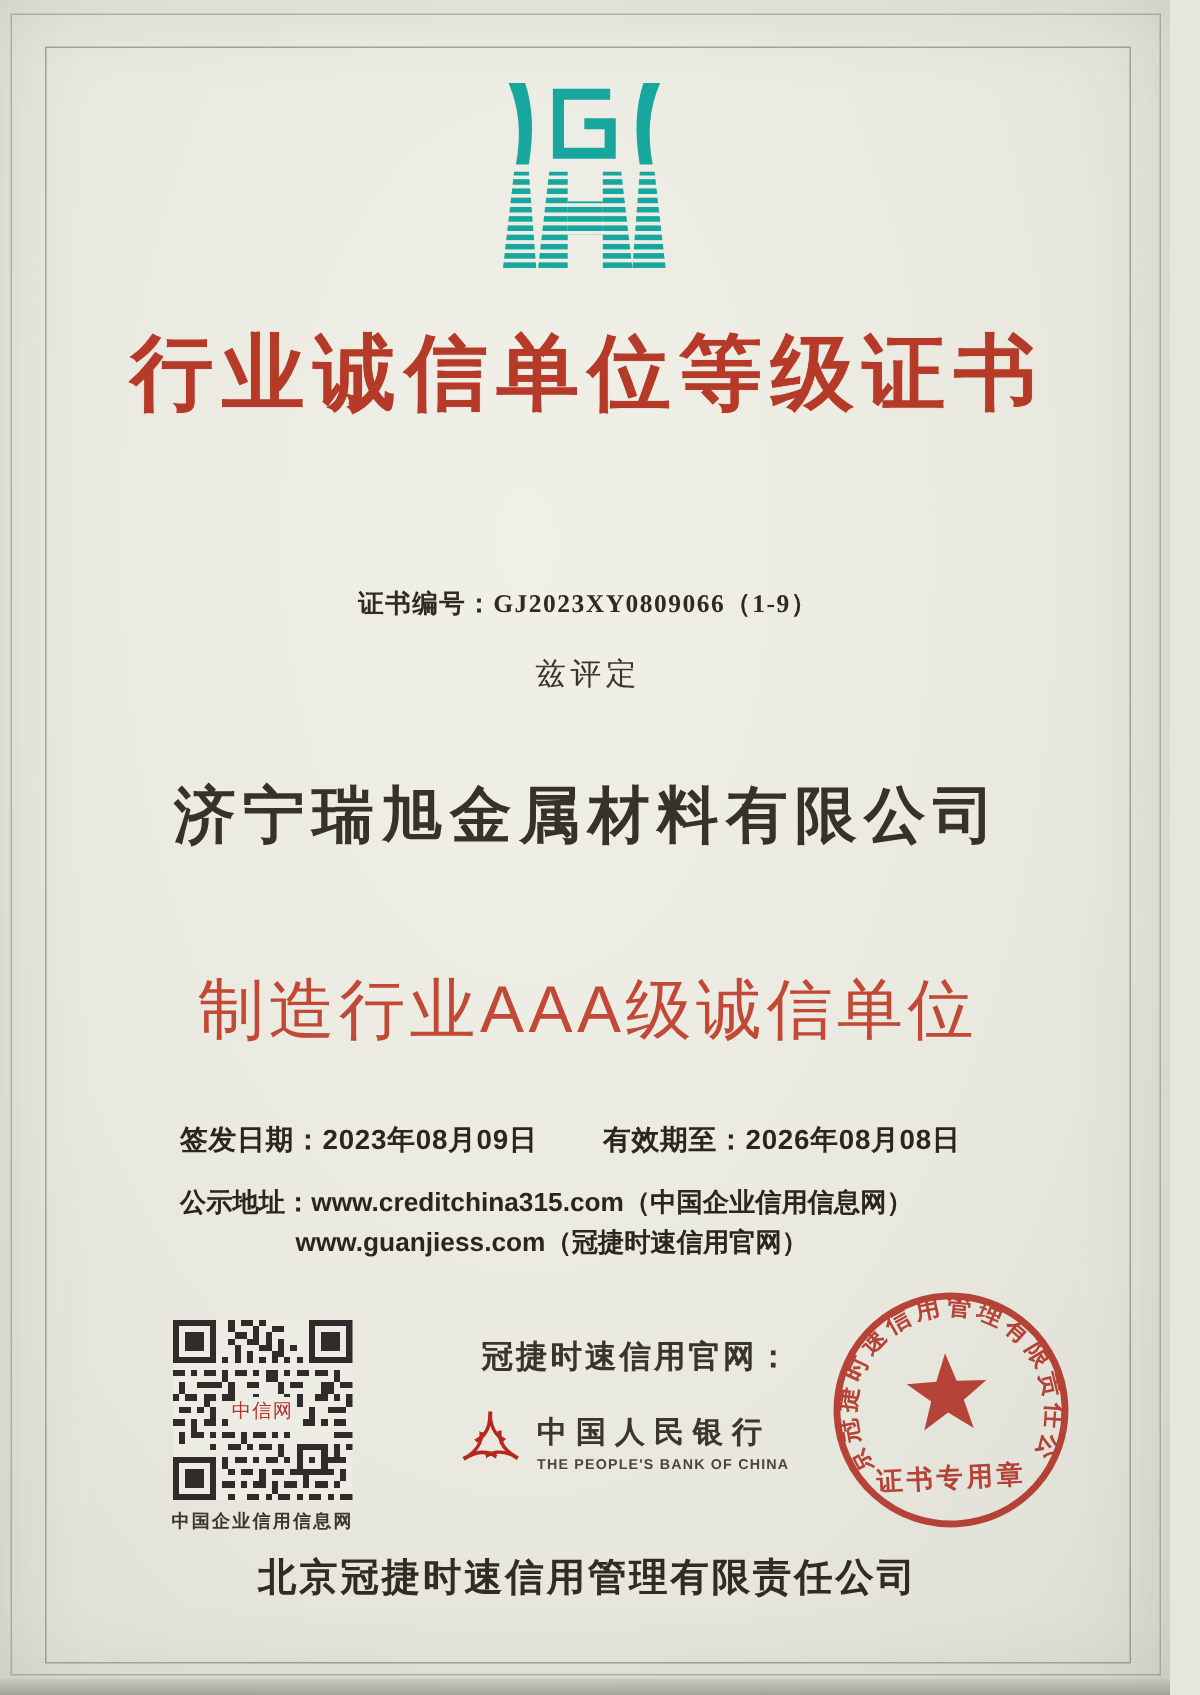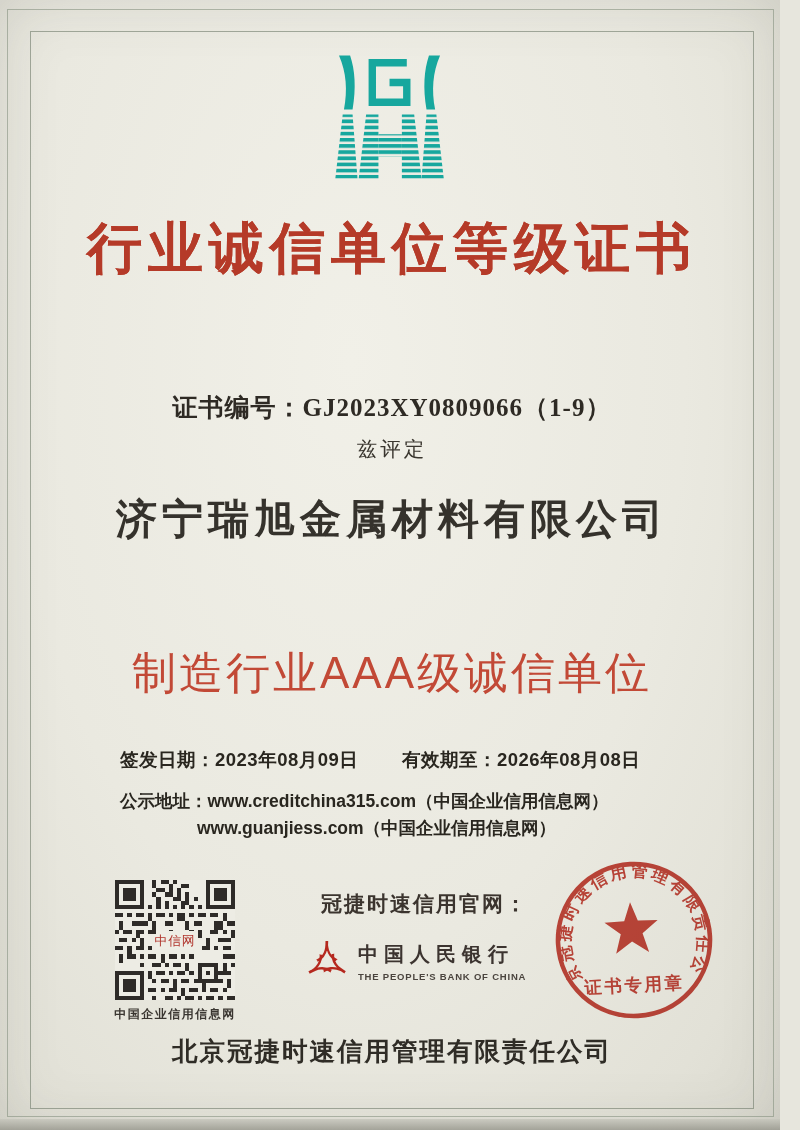--- a/index.html
+++ b/index.html
@@ -35,28 +35,28 @@
   .title{
     top:218px;font-size:55px;font-weight:900;color:#b53a28;
     letter-spacing:6px;line-height:1.1;
     text-shadow:0 0 .5px #b53a28;
   }
   .reg-line{
     top:299px;font-size:21.5px;font-weight:700;color:#2a2620;letter-spacing:.5px;
   }
   .cert-no{
     top:391px;font-family:"Liberation Serif",serif;
-    font-size:25px;font-weight:700;color:#2e2a24;letter-spacing:1px;
+    font-size:17px;font-weight:700;color:#2e2a24;letter-spacing:1px;
   }
   .assess{
     top:435px;font-family:"Liberation Serif",serif;
     font-size:20.5px;color:#3a362f;letter-spacing:3px;
   }
   .company{
-    top:492px;font-family:"Liberation Serif",serif;
+    top:516px;font-family:"Liberation Serif",serif;
     font-size:41px;font-weight:600;color:#35322c;letter-spacing:5px;
   }
   .rating{
     top:644px;font-size:44px;font-weight:400;color:#c24936;letter-spacing:3px;
   }
   .date-line{top:747px;font-size:18.5px;font-weight:700;color:#29261f;letter-spacing:.5px;}
   .issue-date{left:120px;}
   .valid-until{left:402px;}
   .publicity{left:120px;top:788px;font-size:17.5px;font-weight:700;color:#29261f;line-height:27px;}
   .publicity .row{white-space:nowrap;}
@@ -130,21 +130,21 @@
   <div class="center-wrap rating">制造行业AAA级诚信单位</div>
 
   <div class="abs date-line issue-date">签发日期：2023年08月09日</div>
   <div class="abs date-line valid-until">有效期至：2026年08月08日</div>
 
   <div class="abs publicity">
     <div class="row">
       <span>公示地址：</span><span>www.creditchina315.com（中国企业信用信息网）</span>
     </div>
     <div class="row indent">
-      <span>www.guanjiess.com（中国企业信用信息网）</span>
+      <span>www.guanjiess.com（冠捷时速信用官网）</span>
     </div>
   </div>
 
   <div class="abs qr-block">
     <svg class="qr-svg" viewBox="0 0 29 29" shape-rendering="crispEdges" aria-hidden="true">
       <rect x="0" y="0" width="29" height="29" fill="#edece4"></rect>
       <g fill="#2e2b28">
         <rect x="0" y="0" width="7" height="7"></rect>
         <rect x="22" y="0" width="7" height="7"></rect>
         <rect x="0" y="22" width="7" height="7"></rect>

